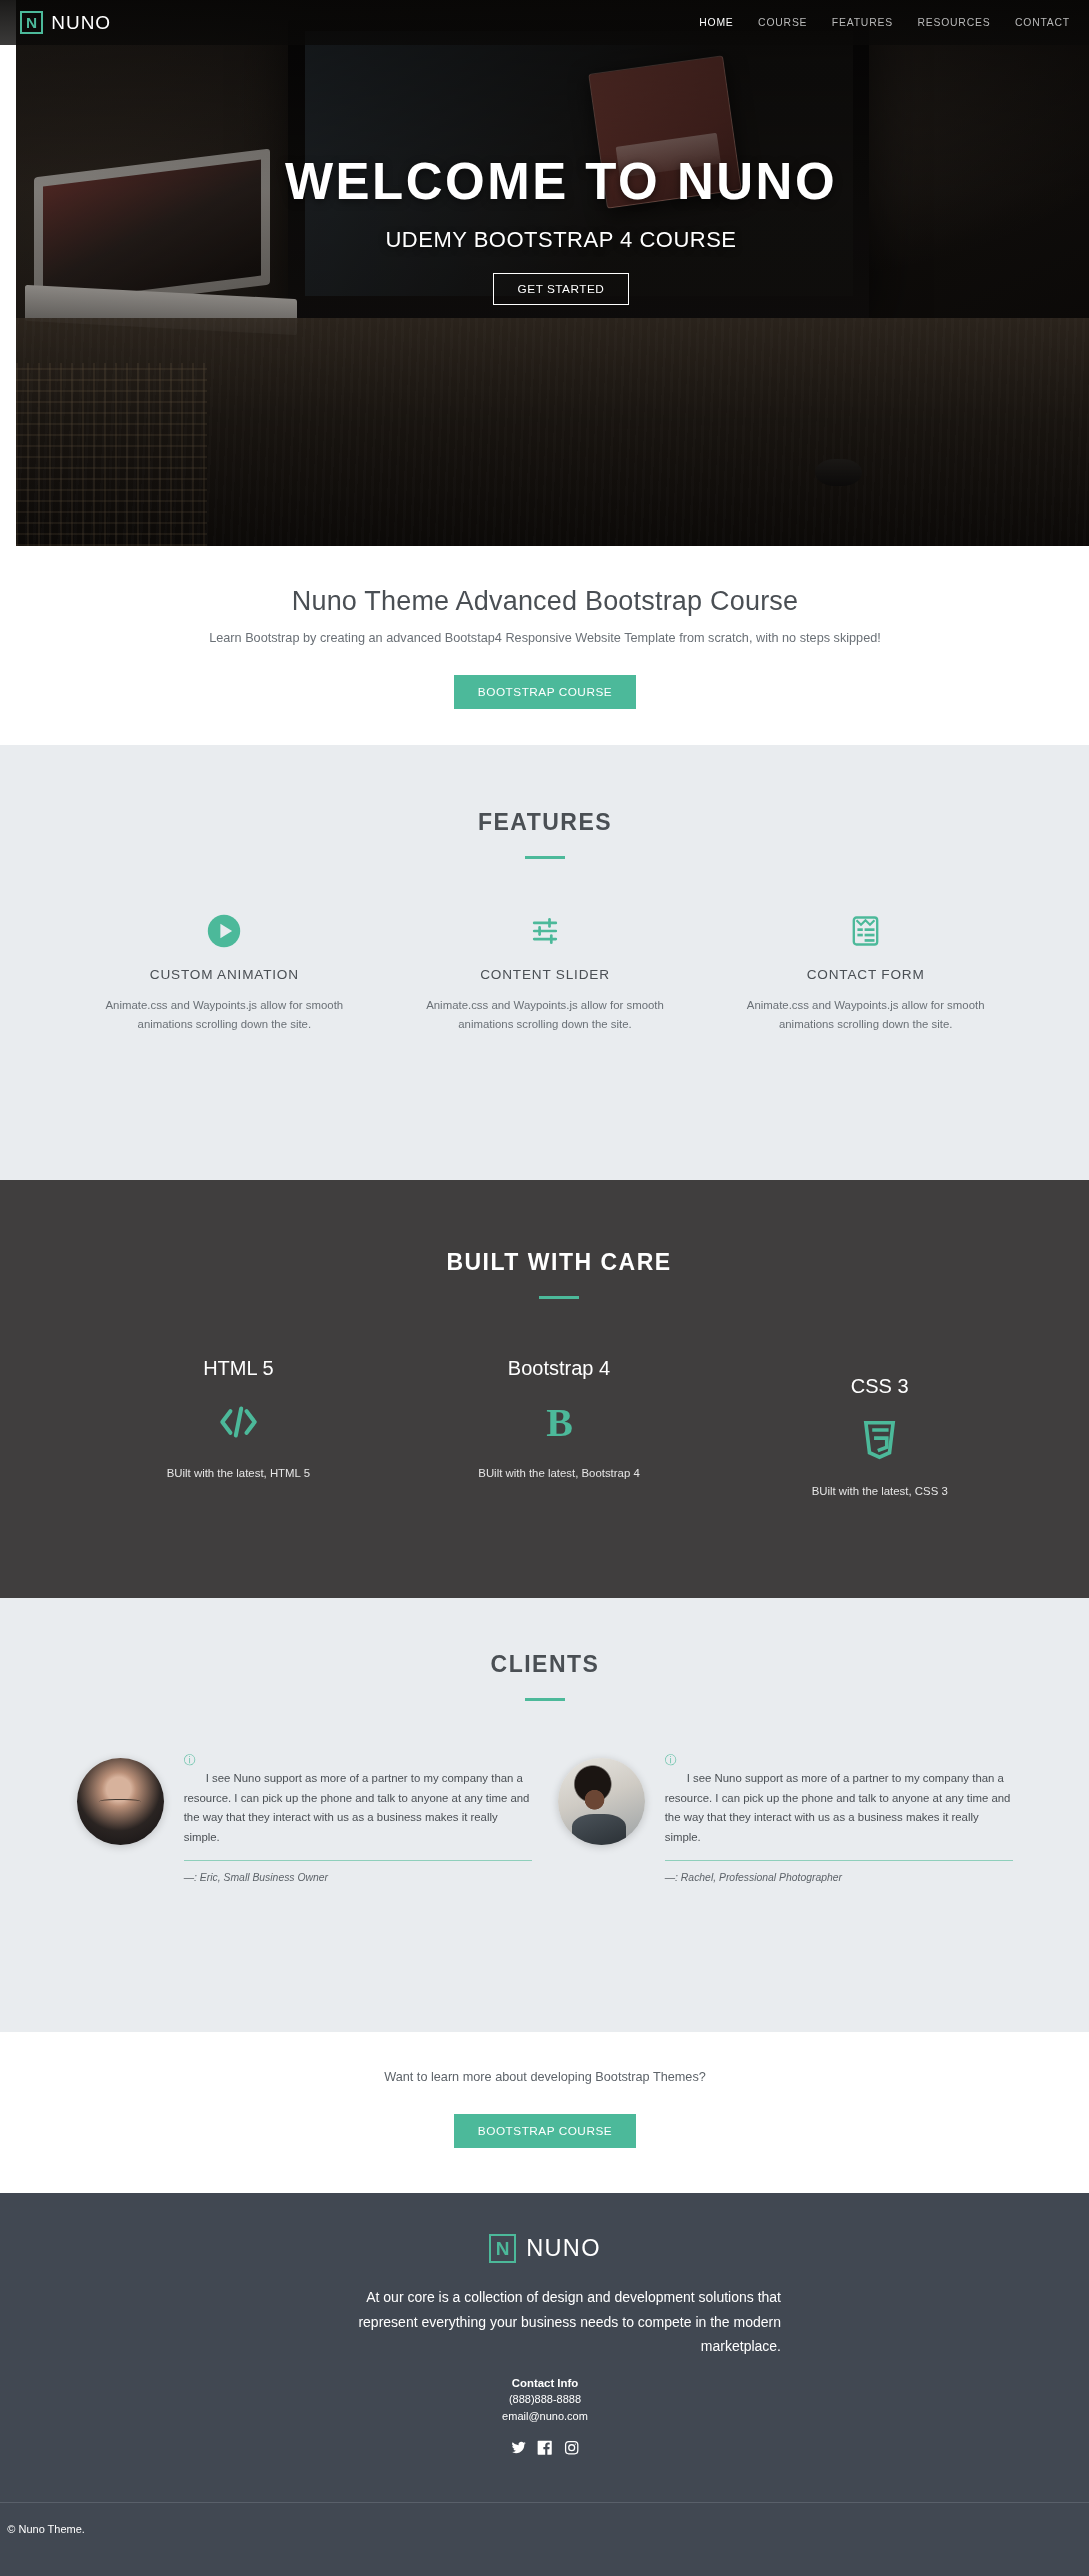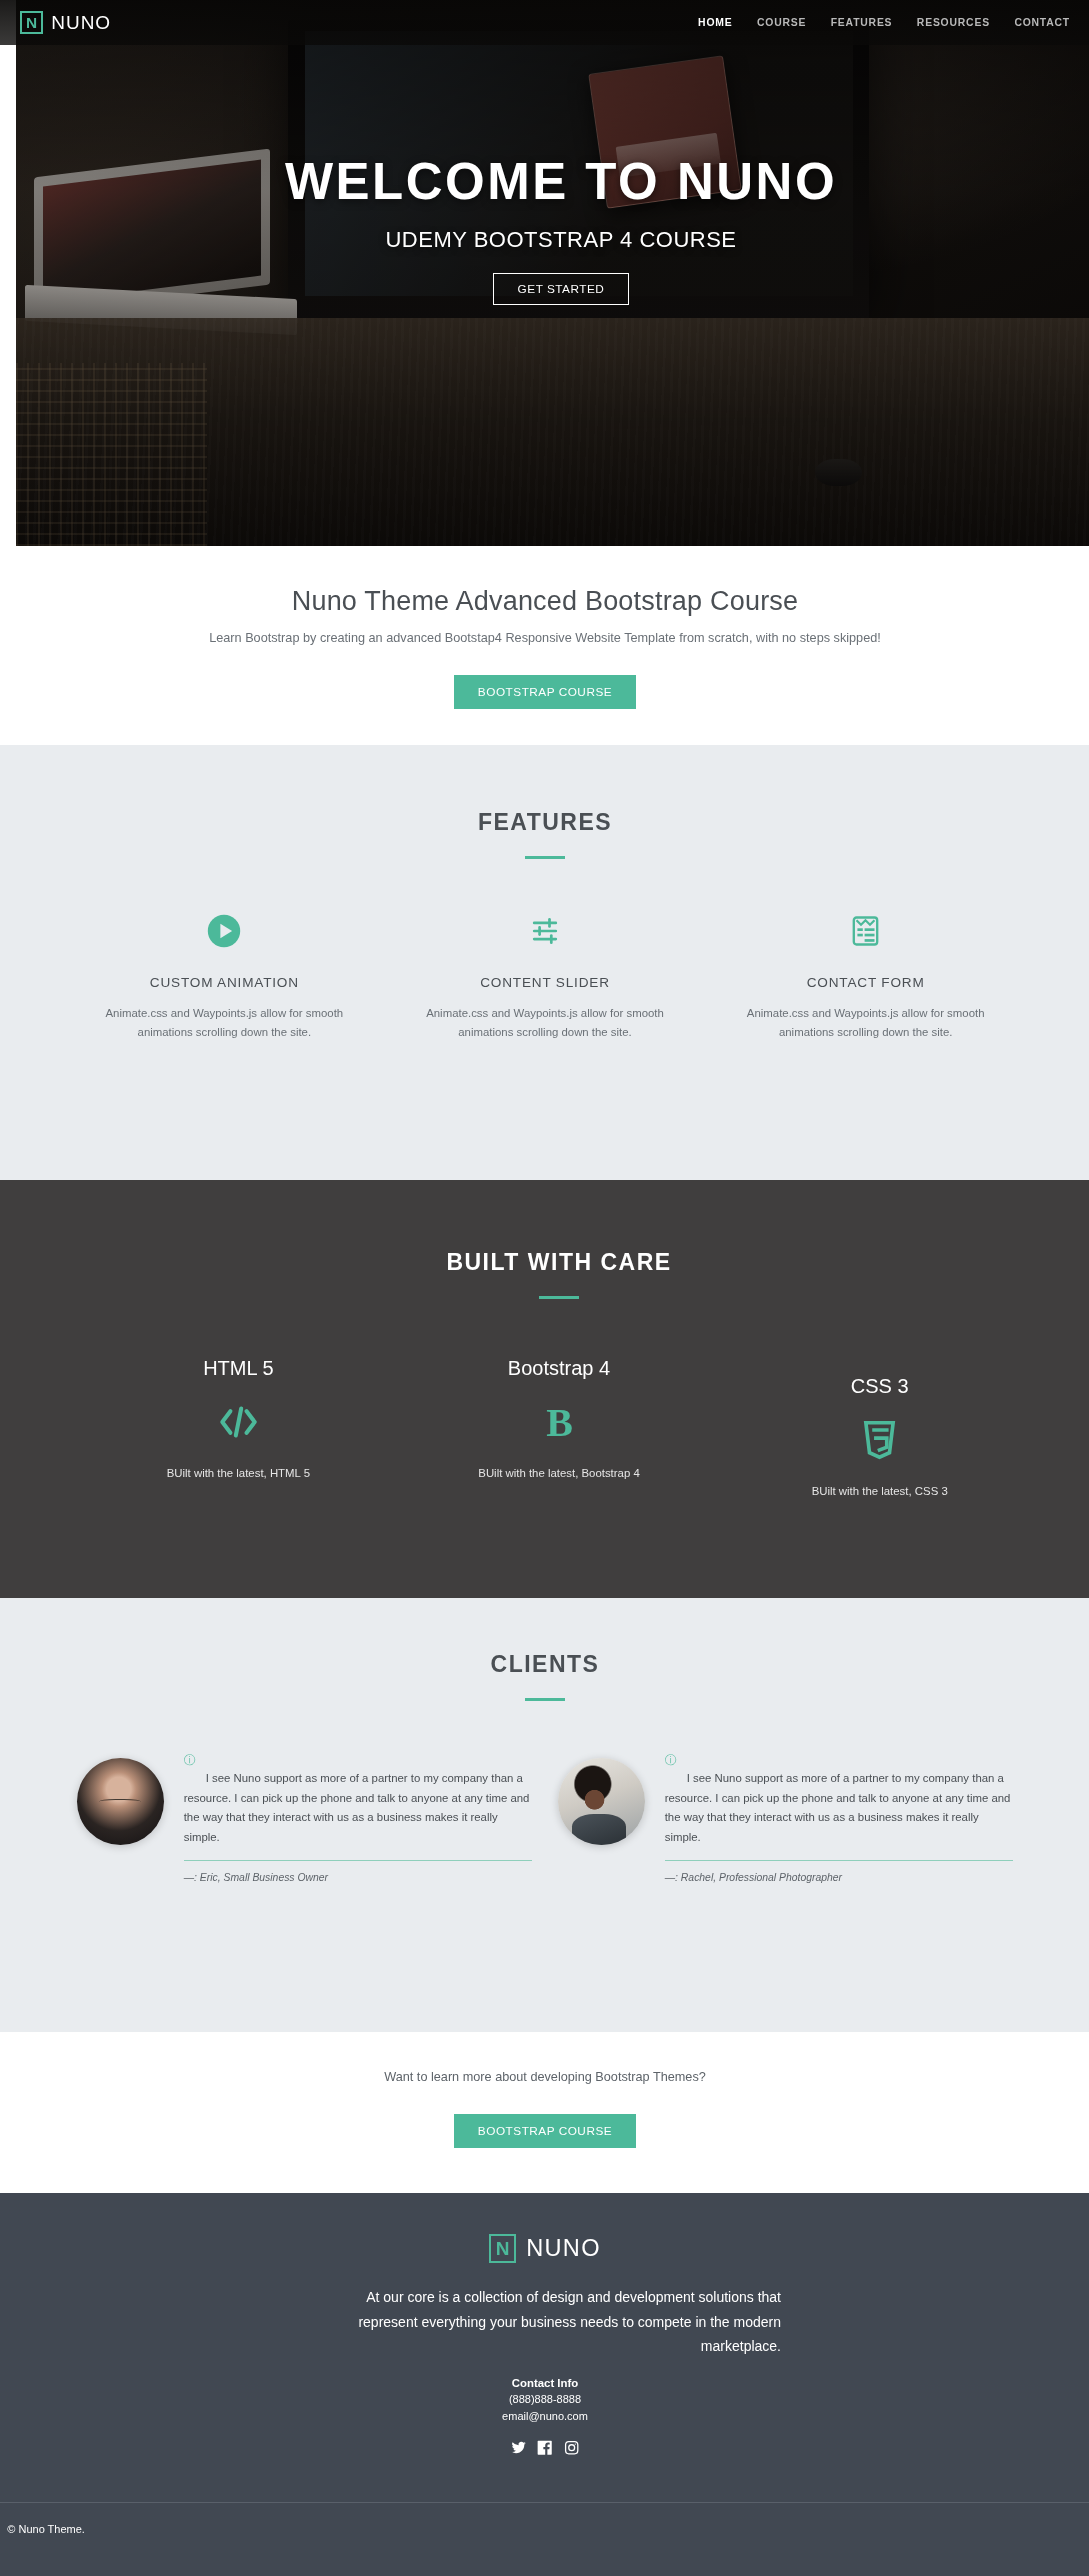--- a/index.html
+++ b/index.html
@@ -25,21 +25,21 @@
     display:flex; align-items:center; justify-content:center;
     color:#4cb99a; font-weight:bold; font-size:15.4px; line-height:1;
     font-family:"Liberation Sans", sans-serif;
   }
   .brand-name {
     color:#fff; font-size:19px; letter-spacing:1px; font-weight:400;
   }
   .nav-links { display:flex; align-items:center; gap:24.5px; }
   .nav-link {
     color:#b9b9b9; font-size:10.4px; letter-spacing:0.8px;
-    font-weight:bold; text-decoration:none; cursor:pointer;
+    font-weight:normal; text-decoration:none; cursor:pointer;
   }
   .nav-link.active { color:#ffffff; }
 
   
   .hero {
     position:absolute; top:0; left:16px; width:1090px; height:546px;
     overflow:hidden;
   }
   .hero-bg { position:absolute; inset:0; background:#1d1916; }
   
@@ -170,21 +170,21 @@
   .sec-title {
     text-align:center; font-size:23px; font-weight:bold;
     letter-spacing:1.5px; color:#4a4f54;
   }
   .sec-title.light { color:#ffffff; }
   .rule { width:40px; height:2.7px; background:#4cb99a; margin:20px auto 0; }
   .cols { display:flex; margin-top:49px; }
   .col { flex:1; text-align:center; padding:0 35px; }
   .col-icon { height:47px; display:flex; align-items:center; justify-content:center; }
   .col-head {
-    margin-top:20px; font-size:13.6px; letter-spacing:0.8px; color:#4a4f54;
+    margin-top:12px; font-size:13.6px; letter-spacing:0.8px; color:#4a4f54;
   }
   .col-text {
     margin-top:14.5px; font-size:11.4px; line-height:1.65; color:#6a7076;
   }
 
   
   .sec-care { top:1180px; height:418px; background:#403e3e;padding-left:28px; }
   .care-cols { display:flex; margin-top:58px; }
   .care-col { flex:1; text-align:center; }
   .care-head { color:#ffffff; font-size:20px; font-weight:400; }

